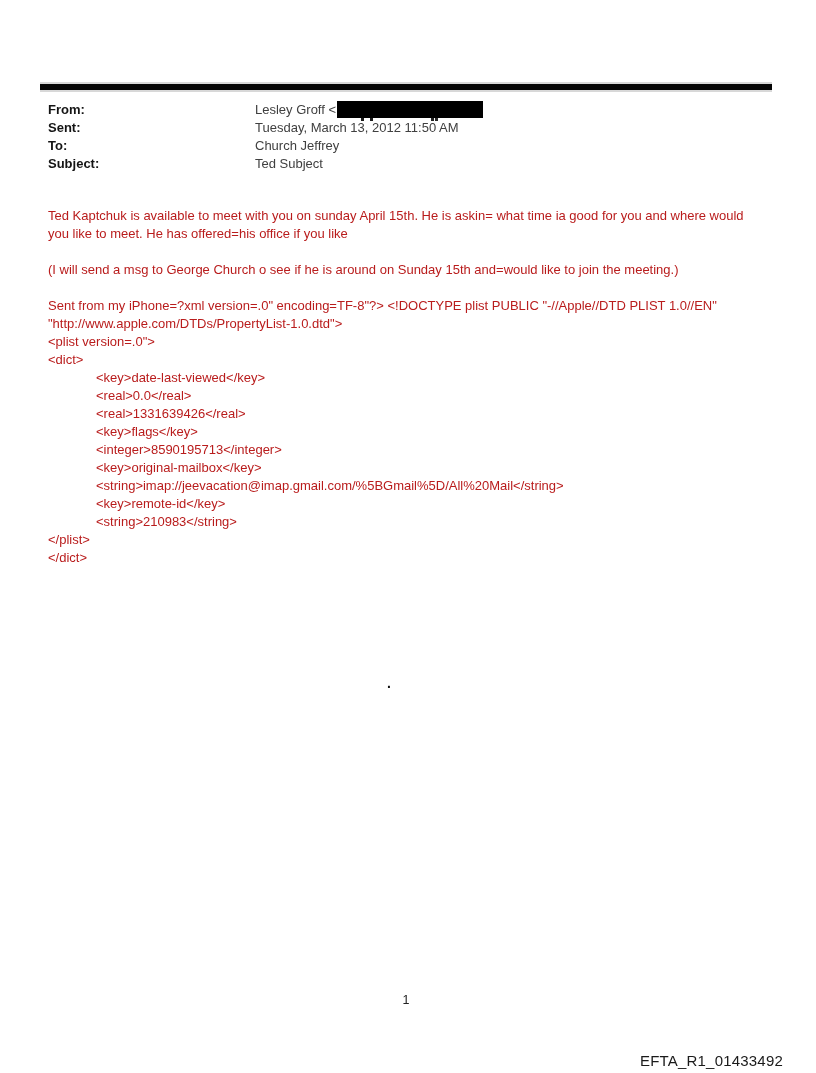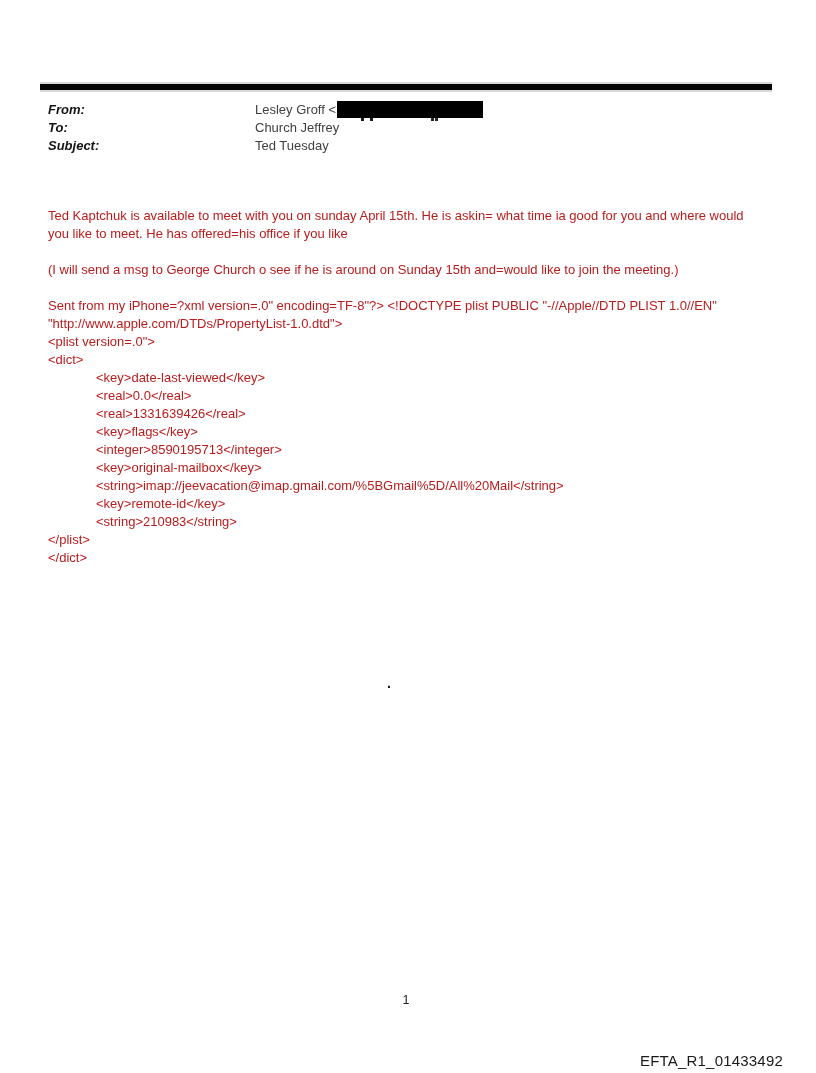--- a/index.html
+++ b/index.html
@@ -28,21 +28,21 @@
   
   .hdr {
     position: absolute;
     left: 48px;
     top: 101px;
     width: 700px;
     font-size: 13px;
     line-height: 18px;
   }
   .hdr-row { display: flex; height: 18px; white-space: nowrap; }
-  .hdr-label { width: 207px; font-weight: bold; color: #141414; font-style: italic; }
+  .hdr-label { width: 207px; font-weight: bold; color: #141414; }
   .hdr-value { color: #404040; }
 
   
   .redaction {
     display: inline-block;
     position: relative;
     width: 146px;
     height: 17px;
     background: #000000;
     vertical-align: middle;
@@ -113,26 +113,30 @@
 <div class="page">
 
   <div class="top-rule"></div>
 
   <div class="hdr">
     <div class="hdr-row">
       <span class="hdr-label">From:</span>
       <span class="hdr-value"><span>Lesley Groff &lt;</span><span class="redaction"></span></span>
     </div>
     <div class="hdr-row">
+      <span class="hdr-label">Sent:</span>
+      <span class="hdr-value">Tuesday, March 13, 2012 11:50 AM</span>
+    </div>
+    <div class="hdr-row">
       <span class="hdr-label">To:</span>
       <span class="hdr-value">Church Jeffrey</span>
     </div>
     <div class="hdr-row">
       <span class="hdr-label">Subject:</span>
-      <span class="hdr-value">Ted Tuesday</span>
+      <span class="hdr-value">Ted Subject</span>
     </div>
   </div>
 
   <div class="body-text">
     <div class="para">Ted Kaptchuk is available to meet with you on sunday April 15th. He is askin= what time ia good for you and where would you like to meet. He has offered=his office if you like</div>
     <div class="para">(I will send a msg to George Church o see if he is around on Sunday 15th and=would like to join the meeting.)</div>
     <div class="plist-block">
       <div class="pl-line">Sent from my iPhone=?xml version=.0" encoding=TF-8"?&gt; &lt;!DOCTYPE plist PUBLIC "-//Apple//DTD PLIST 1.0//EN"</div>
       <div class="pl-line">"http://www.apple.com/DTDs/PropertyList-1.0.dtd"&gt;</div>
       <div class="pl-line">&lt;plist version=.0"&gt;</div>

